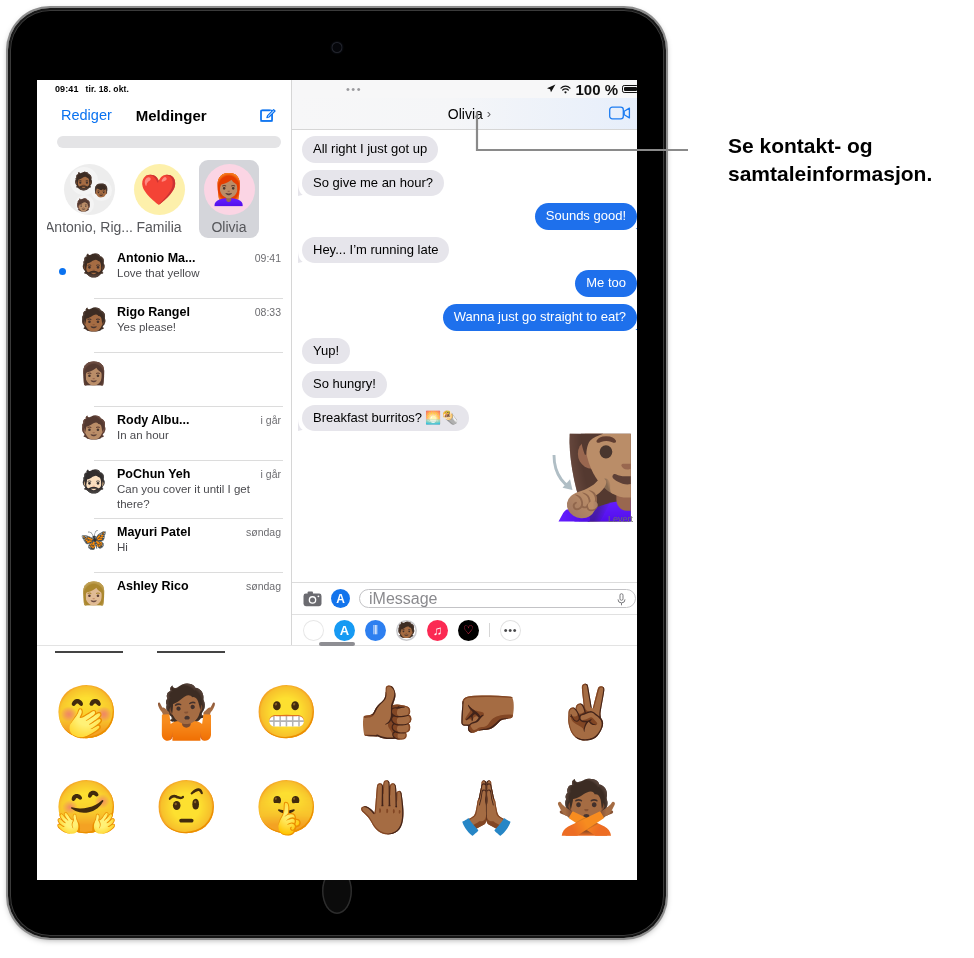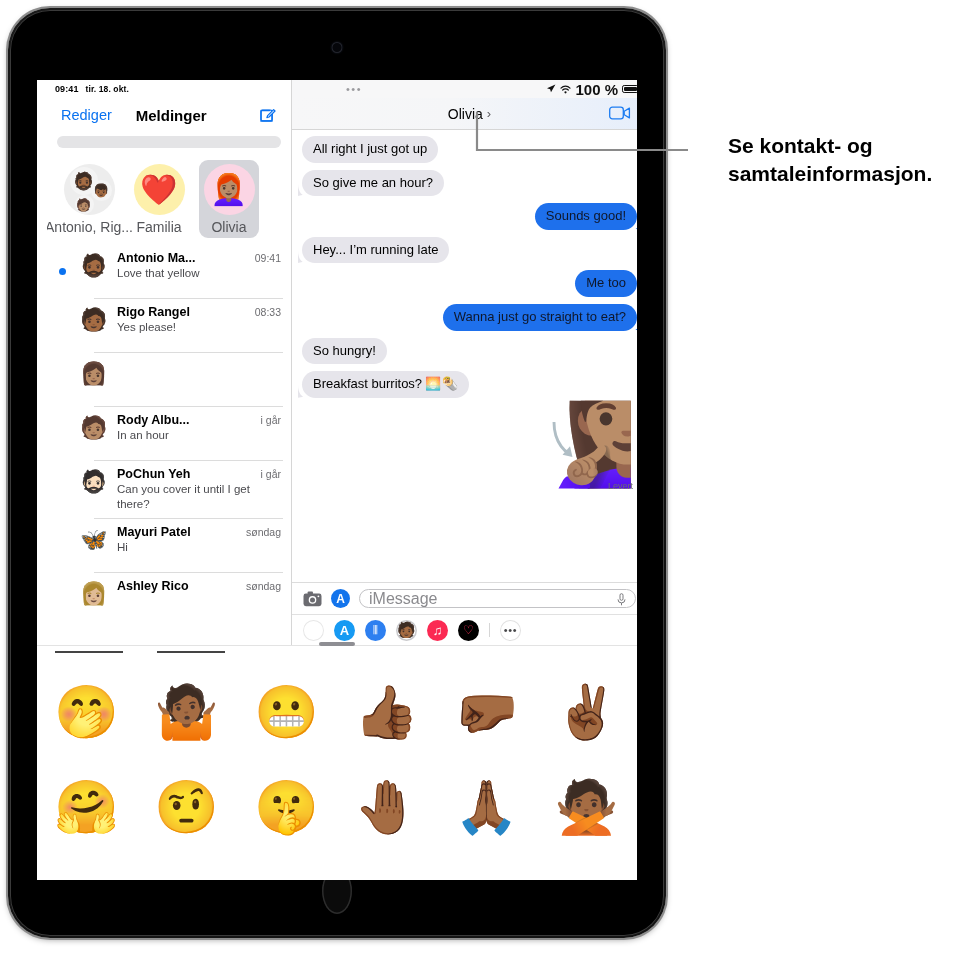--- a/index.html
+++ b/index.html
@@ -135,21 +135,21 @@
   .facetime-icon{ position:absolute; right:16px; top:7px; width:22px;height:16px; }
 
   .thread{ position:relative; height:465px; padding:6px 10px 0 10px; overflow:hidden; }
   .row{ display:flex; margin-bottom:7px; }
   .row.me{ justify-content:flex-end; }
   .bubble{
     max-width:78%; padding:5px 11px 6px 11px; border-radius:15px;
     font-size:13px; line-height:1.2; position:relative;
   }
   .bubble.them{ background:#e6e5eb; color:#000; }
-  .bubble.me{ background:#1e70ec; color:#0f172a; }
+  .bubble.me{ background:#1e70ec; color:#ffffff; }
   .bubble.tail-them::after{
     content:""; position:absolute; left:-4px; bottom:0; width:10px;height:13px;
     background:#e6e5eb; border-bottom-right-radius:12px;
     clip-path: path("M10 13 C4 13 0 9 0 0 L0 13 Z");
   }
   .bubble.tail-me::after{
     content:""; position:absolute; right:-4px; bottom:0; width:10px;height:13px;
     background:#1e70ec; border-bottom-left-radius:12px;
     clip-path: path("M0 13 C6 13 10 9 10 0 L10 13 Z");
   }
@@ -392,20 +392,23 @@
                 <div class="bubble me tail-me">Sounds good!</div>
               </div>
             <div class="row them">
                 <div class="bubble them tail-them">Hey... I’m running late</div>
               </div>
             <div class="row me">
                 <div class="bubble me">Me too</div>
               </div>
             <div class="row me">
                 <div class="bubble me tail-me">Wanna just go straight to eat?</div>
+              </div>
+            <div class="row them">
+                <div class="bubble them">Yup!</div>
               </div>
             <div class="row them">
                 <div class="bubble them">So hungry!</div>
               </div>
             <div class="row them">
                 <div class="bubble them tail-them">Breakfast burritos? 🌅🌯</div>
               </div>
 
             <div class="sticker-row">
               <span class="sticker-memoji">🧏🏽‍♀️</span>

